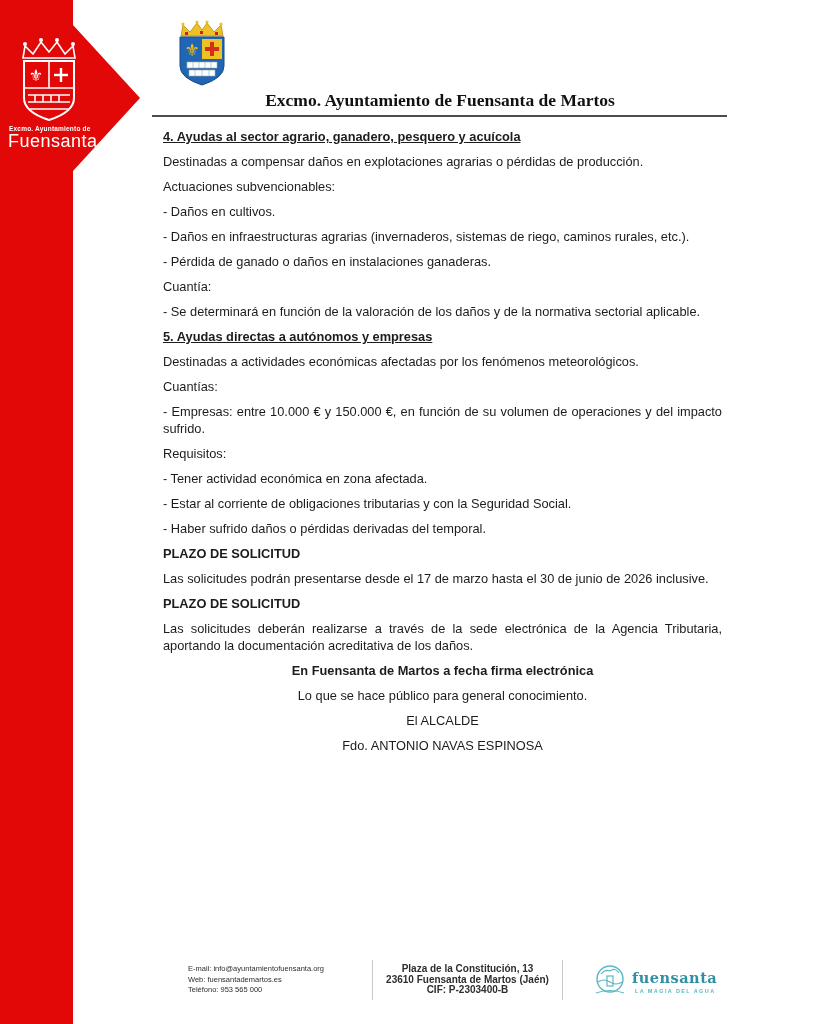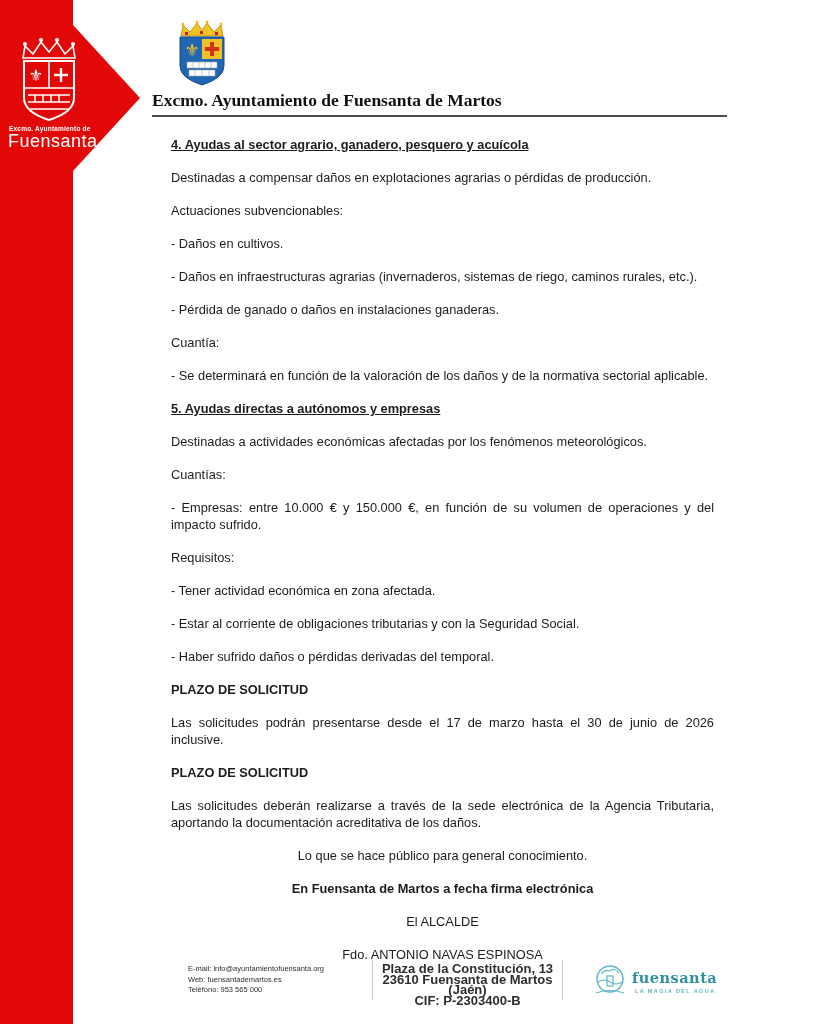--- a/index.html
+++ b/index.html
@@ -24,35 +24,35 @@
   }
   .banner-org-name {
     position: absolute; left: 8px; top: 131px; width: 120px;
     color: #ffffff; font-size: 18px; font-weight: normal; letter-spacing: 0.5px;
   }
 
   
   .header-crest { position: absolute; left: 173px; top: 20px; }
   .doc-title {
     position: absolute; left: 152px; top: 90px; width: 576px;
-    text-align: left;
+    text-align: center;
     font-family: "Liberation Serif", serif;
     font-weight: bold; font-size: 17.5px; color: #111;
   }
   .header-rule {
     position: absolute; left: 152px; top: 115px; width: 575px;
     border: 0; border-top: 2px solid #4d4d4d; height: 0;
   }
 
   
   .content {
     position: absolute; left: 155px; top: 120px; width: 575px;
     font-size: 12.8px; line-height: 17px; color: #1c1c1c;
   }
-  .content p { margin: 16px; }
+  .content p { margin: 8px; }
   .h-underline { font-weight: bold; text-decoration: underline; }
   .h-bold { font-weight: bold; }
   .just { text-align: justify; text-align-last: left; }
   .center { text-align: center; }
   .mt-first { margin-top: 26px; }
   .mt-blank { margin-top: 17px; }
   .mt-sec5 { margin-top: 9px; }
   .mt-plazo { margin-top: 27px; }
   .mt-forma { margin-top: 35px; }
   .mt-closing { margin-top: 17px; }
@@ -64,21 +64,21 @@
   .footer { position: absolute; left: 0; top: 958px; width: 819px; height: 50px; }
   .footer-contact {
     position: absolute; left: 188px; top: 6px; width: 170px;
     font-size: 7.5px; font-weight: normal; color: #2e2e2e; line-height: 10.5px;
   }
   .footer-divider { position: absolute; top: 2px; width: 1px; height: 40px; background: #c9c9c9; }
   .divider-1 { left: 372px; }
   .divider-2 { left: 562px; }
   .footer-address {
     position: absolute; left: 380px; top: 6px; width: 175px; text-align: center;
-    font-size: 13px; font-weight: bold; color: #2e2e2e; line-height: 10.5px;
+    font-size: 10px; font-weight: bold; color: #2e2e2e; line-height: 10.5px;
   }
   .footer-logo { position: absolute; left: 592px; top: 2px; width: 130px; height: 44px; }
   .footer-logo-icon { position: absolute; left: 0; top: 2px; }
   .footer-logo-name {
     position: absolute; left: 40px; top: 9px;
     font-family: "DejaVu Serif", serif; font-weight: bold;
     font-size: 14.5px; color: #2f8fa3; letter-spacing: 0.5px;
   }
   .footer-logo-tagline {
     position: absolute; left: 43px; top: 28px;
@@ -185,23 +185,23 @@
     <p>- Tener actividad económica en zona afectada.</p>
     <p>- Estar al corriente de obligaciones tributarias y con la Seguridad Social.</p>
     <p>- Haber sufrido daños o pérdidas derivadas del temporal.</p>
 
     <p class="h-bold mt-plazo">PLAZO DE SOLICITUD</p>
     <p class="just">Las solicitudes podrán presentarse desde el 17 de marzo hasta el 30 de junio de 2026 inclusive.</p>
 
     <p class="h-bold mt-forma">PLAZO DE SOLICITUD</p>
     <p class="just">Las solicitudes deberán realizarse a través de la sede electrónica de la Agencia Tributaria, aportando la documentación acreditativa de los daños.</p>
 
+    <p class="center h-bold mt-place">En Fuensanta de Martos a fecha firma electrónica</p>
+
     <p class="center mt-closing">Lo que se hace público para general conocimiento.</p>
-
-    <p class="center h-bold mt-place">En Fuensanta de Martos a fecha firma electrónica</p>
 
     <p class="center mt-role">El ALCALDE</p>
     <p class="center">Fdo. ANTONIO NAVAS ESPINOSA</p>
 
   </div>
 
   <div class="footer">
     <div class="footer-contact">
       <div>E-mail: info@ayuntamientofuensanta.org</div>
       <div>Web: fuensantademartos.es</div>

